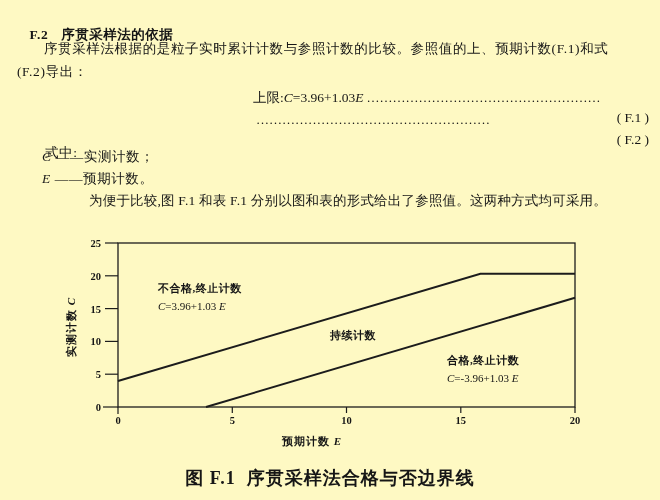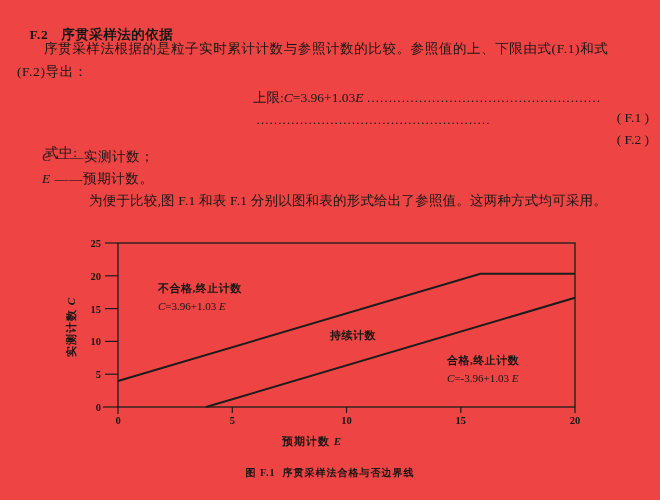--- a/index.html
+++ b/index.html
@@ -1,17 +1,17 @@
 <!DOCTYPE html>
 <html><head>
 <meta charset="utf-8">
 <style>
   html,body{margin:0;padding:0;background:#e8e8e6;}
   .page{
-    position:relative;width:660px;height:500px;background:#ef4444;
+    position:relative;width:660px;height:500px;background:#fef9c3;
     font-family:"Liberation Serif","DejaVu Serif",serif;color:#161616;
     overflow:hidden;
   }
   .abs{position:absolute;white-space:pre;}
   .heading{top:10px;left:14px;font-size:13.5px;font-weight:bold;letter-spacing:.5px;}
   .heading .num{margin-right:13px;}
   .body-line{font-size:13.5px;letter-spacing:.6px;}
   .p1l1{top:40px;left:44px;}
   .p1l2{top:63px;left:5px;margin-left:12px;}
   .where{top:144px;left:45px;}
@@ -23,32 +23,32 @@
   .formula-row{display:flex;align-items:center;height:22px;font-size:13.5px;}
   .f-left{white-space:pre;}
   .f-dots{flex:1;overflow:hidden;white-space:nowrap;margin:0 3px;letter-spacing:0;font-size:13px;}
   .f-ref{white-space:pre;margin-top:40px;}
   .chart-svg{position:absolute;left:0;top:232px;}
   .chart-svg text{fill:#161616;font-family:"Liberation Serif","DejaVu Serif",serif;}
   .tick-label{font-size:10.5px;font-weight:600;}
   .axis-label{font-size:11px;font-weight:600;letter-spacing:1px;}
   .region-cn{font-size:11px;font-weight:600;letter-spacing:.5px;}
   .region-eq{font-size:11px;}
-  .caption{top:466px;left:0;width:660px;text-align:center;font-size:10px;font-weight:bold;letter-spacing:1px;}
+  .caption{top:466px;left:0;width:660px;text-align:center;font-size:18px;font-weight:bold;letter-spacing:1px;}
 </style>
 </head>
 <body>
 
 <div class="page">
 
   <div class="abs heading">
     <span class="num">F.2</span><span>序贯采样法的依据</span>
   </div>
 
-  <div class="abs body-line p1l1">序贯采样法根据的是粒子实时累计计数与参照计数的比较。参照值的上、下限由式(F.1)和式</div>
+  <div class="abs body-line p1l1">序贯采样法根据的是粒子实时累计计数与参照计数的比较。参照值的上、预期计数(F.1)和式</div>
   <div class="abs body-line p1l2">(F.2)导出：</div>
 
   <div class="formula-block">
     <div class="formula-row">
       <span class="f-left"><span>上限:</span><span class="var">C</span><span>=3.96+1.03</span><span class="var">E</span></span>
       <span class="f-dots">………………………………………………</span>
       <span class="f-ref">( F.1 )</span>
     </div>
     <div class="formula-row">
       <span class="f-dots">………………………………………………</span>

